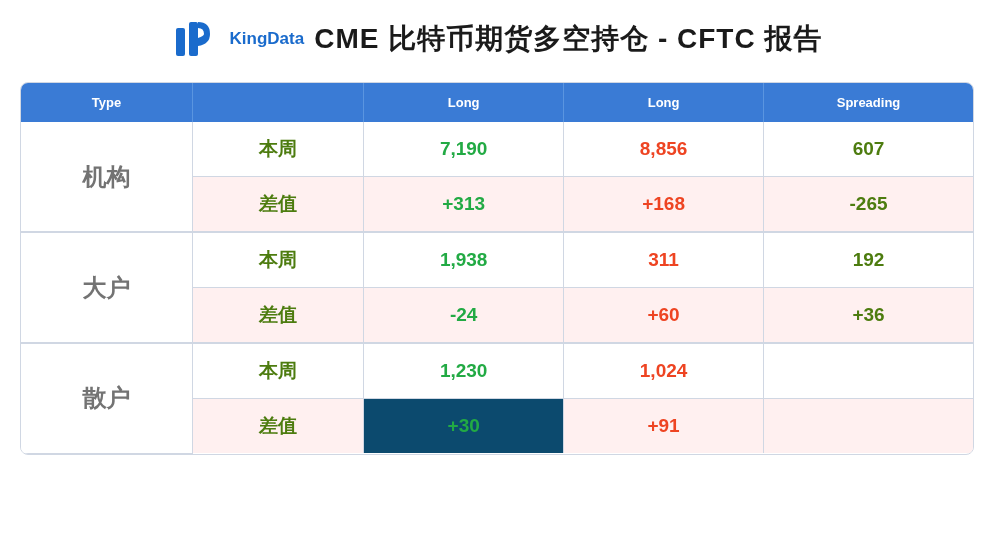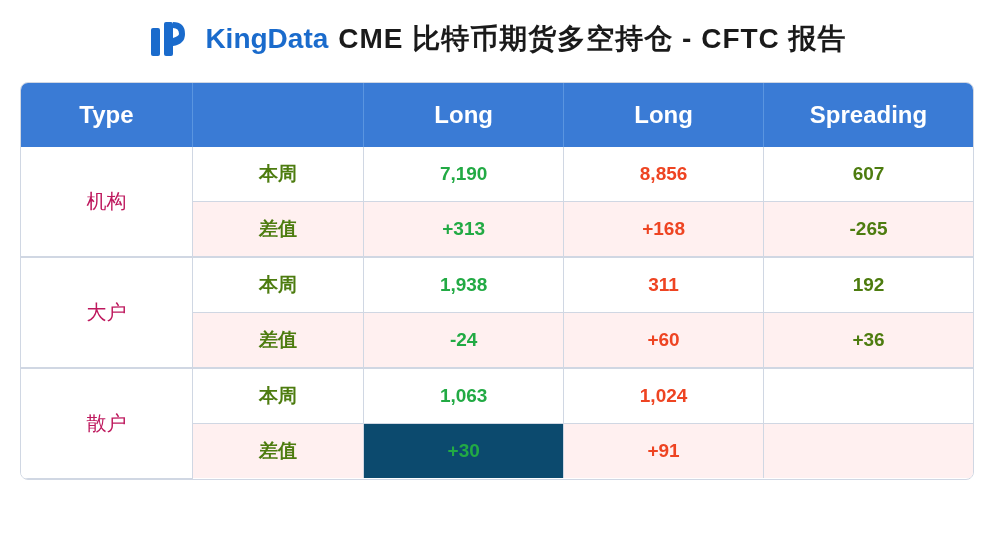--- a/index.html
+++ b/index.html
@@ -22,21 +22,21 @@
       width: 100%;
       justify-content: center;
       gap: 10px;
     }
     .logo-container {
       display: flex;
       align-items: center;
       gap: 4px;
     }
     .logo-text {
-      font-size: 28px;
+      font-size: 17px;
       font-weight: 700;
       color: #1a6bcc;
       letter-spacing: 0;
       margin-left: 12px;
     }
     .header-title {
       font-size: 28px;
       font-weight: 700;
       color: #1a1a1a;
       letter-spacing: 1px;
@@ -53,23 +53,23 @@
     table {
       width: 100%;
       border-collapse: collapse;
       table-layout: fixed;
     }
 
     
     thead tr th {
       background: #3a7bd5;
       color: #ffffff;
-      font-size: 24px;
-      font-weight: 700;
-      padding: 18px 10px;
+      font-size: 13px;
+      font-weight: 700;
+      padding: 12px 10px;
       text-align: center;
       border-right: 1.5px solid #5a95e0;
     }
     thead tr th:last-child {
       border-right: none;
     }
     thead tr th:first-child {
       border-right: 1.5px solid #5a95e0;
     }
 
@@ -89,23 +89,23 @@
       padding: 14px 10px;
       border-right: 1.5px solid #d0d7e3;
       border-bottom: 1.5px solid #d0d7e3;
     }
     tbody tr td:last-child {
       border-right: none;
     }
 
     
     td.type-cell {
-      font-size: 20px;
-      font-weight: 400;
-      color: #be185d;
+      font-size: 24px;
+      font-weight: 700;
+      color: #737373;
       vertical-align: middle;
       border-right: 1.5px solid #d0d7e3;
     }
 
     
     tr.diff-row td {
       background: #fff0f0;
       text-align: center;
     }
     tr.week-row td {
@@ -186,21 +186,21 @@
         </tr>
         <tr class="diff-row">
           <td style="background: rgb(255, 240, 240);">差值</td>
           <td class="green" style="background: rgb(255, 240, 240); margin-top: 11px;">-24</td>
           <td class="red" style="background: rgb(255, 240, 240);">+60</td>
           <td style="background: rgb(255, 240, 240);">+36</td>
         </tr>
         <tr class="week-row group-divider">
           <td rowspan="2" class="type-cell" style="border-top: 2px solid rgb(208, 215, 227);">散户</td>
           <td>本周</td>
-          <td class="green">1,063</td>
+          <td class="green">1,230</td>
           <td class="red">1,024</td>
           <td></td>
         </tr>
         <tr class="diff-row last-row">
           <td style="background: rgb(255, 240, 240);">差值</td>
           <td class="green" style="background: #0c4a6e;">+30</td>
           <td class="red" style="background: rgb(255, 240, 240); margin-top: 45px;">+91</td>
           <td style="background: rgb(255, 240, 240);"></td>
         </tr>
       </tbody>

